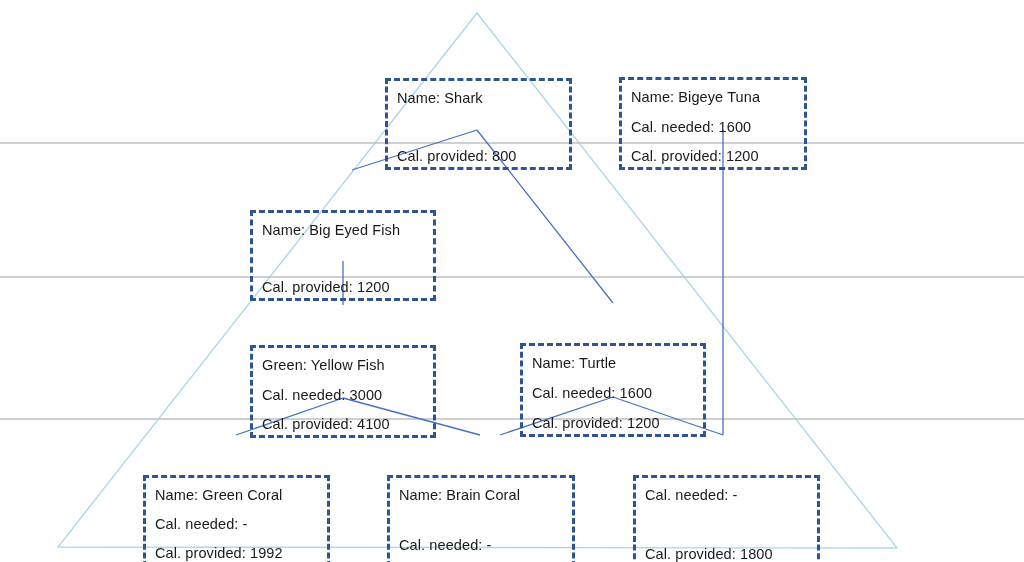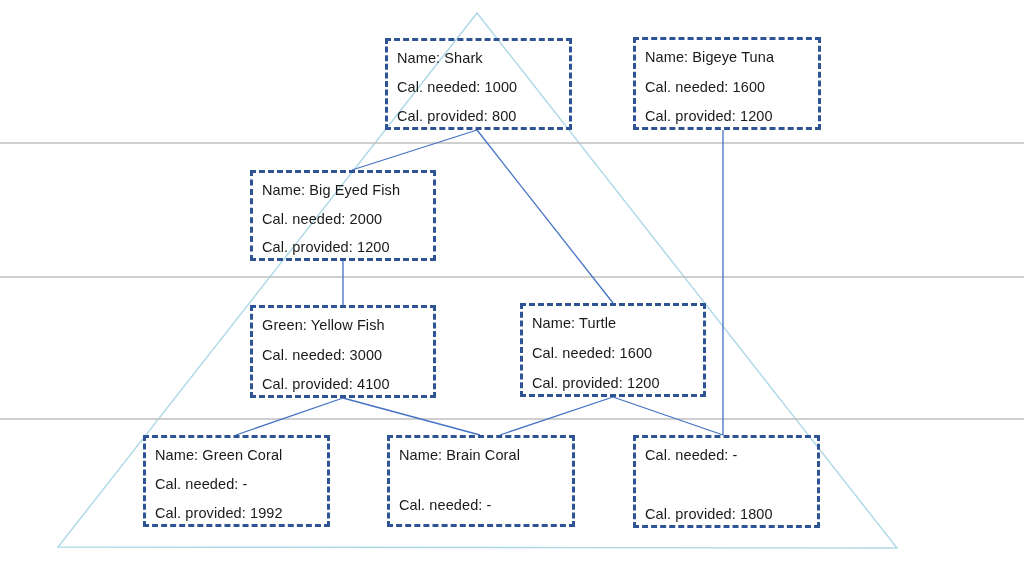--- a/index.html
+++ b/index.html
@@ -34,20 +34,21 @@
   }
   .node-box {
     position: absolute;
     box-sizing: border-box;
     border: 3px dashed #2E5496;
     background: transparent;
     padding: 9px 0 0 9px;
     display: flex;
     flex-direction: column;
     justify-content: space-between;
+    margin-top: 40px;
   }
   .node-line {
     font-size: 14.5px;
     color: #1a1a1a;
     line-height: 1.15;
     white-space: nowrap;
     letter-spacing: 0.1px;
   }
   .node-line.l1 { margin-bottom: 10px; }
   .node-line.l2 { margin-bottom: 10px; }
@@ -74,31 +75,29 @@
         <line x1="343" y1="398" x2="236" y2="435" stroke="#4472C4"></line>
         <line x1="343" y1="398" x2="480" y2="435" stroke="#4472C4"></line>
         <line x1="613" y1="397" x2="500" y2="435" stroke="#4472C4"></line>
         <line x1="613" y1="397" x2="723" y2="435" stroke="#4472C4"></line>
       </g>
   </svg>
 
   <div id="nodes-layer">
       <div class="node-box" style="left: 385px; top: 38px; width: 187px; height: 92px; border-color: rgb(46, 84, 150);">
         <div class="node-line l1">Name: Shark</div>
-        <div class="node-line l2">Cal. needed: 1000</div>
         <div class="node-line l3">Cal. provided: 800</div>
       </div>
-      <div class="node-box" style="left: 633px; top: 37px; width: 188px; height: 93px; border-color: rgb(46, 84, 150);">
+      <div class="node-box" style="left: 619px; top: 37px; width: 188px; height: 93px; border-color: rgb(46, 84, 150);">
         <div class="node-line l1">Name: Bigeye Tuna</div>
         <div class="node-line l2">Cal. needed: 1600</div>
         <div class="node-line l3">Cal. provided: 1200</div>
       </div>
       <div class="node-box" style="left: 250px; top: 170px; width: 186px; height: 91px; border-color: rgb(46, 84, 150);">
         <div class="node-line l1">Name: Big Eyed Fish</div>
-        <div class="node-line l2">Cal. needed: 2000</div>
         <div class="node-line l3">Cal. provided: 1200</div>
       </div>
       <div class="node-box" style="left: 250px; top: 305px; width: 186px; height: 93px; border-color: rgb(46, 84, 150);">
         <div class="node-line l1">Green: Yellow Fish</div>
         <div class="node-line l2">Cal. needed: 3000</div>
         <div class="node-line l3">Cal. provided: 4100</div>
       </div>
       <div class="node-box" style="left: 520px; top: 303px; width: 186px; height: 94px; border-color: rgb(46, 84, 150);">
         <div class="node-line l1">Name: Turtle</div>
         <div class="node-line l2">Cal. needed: 1600</div>

